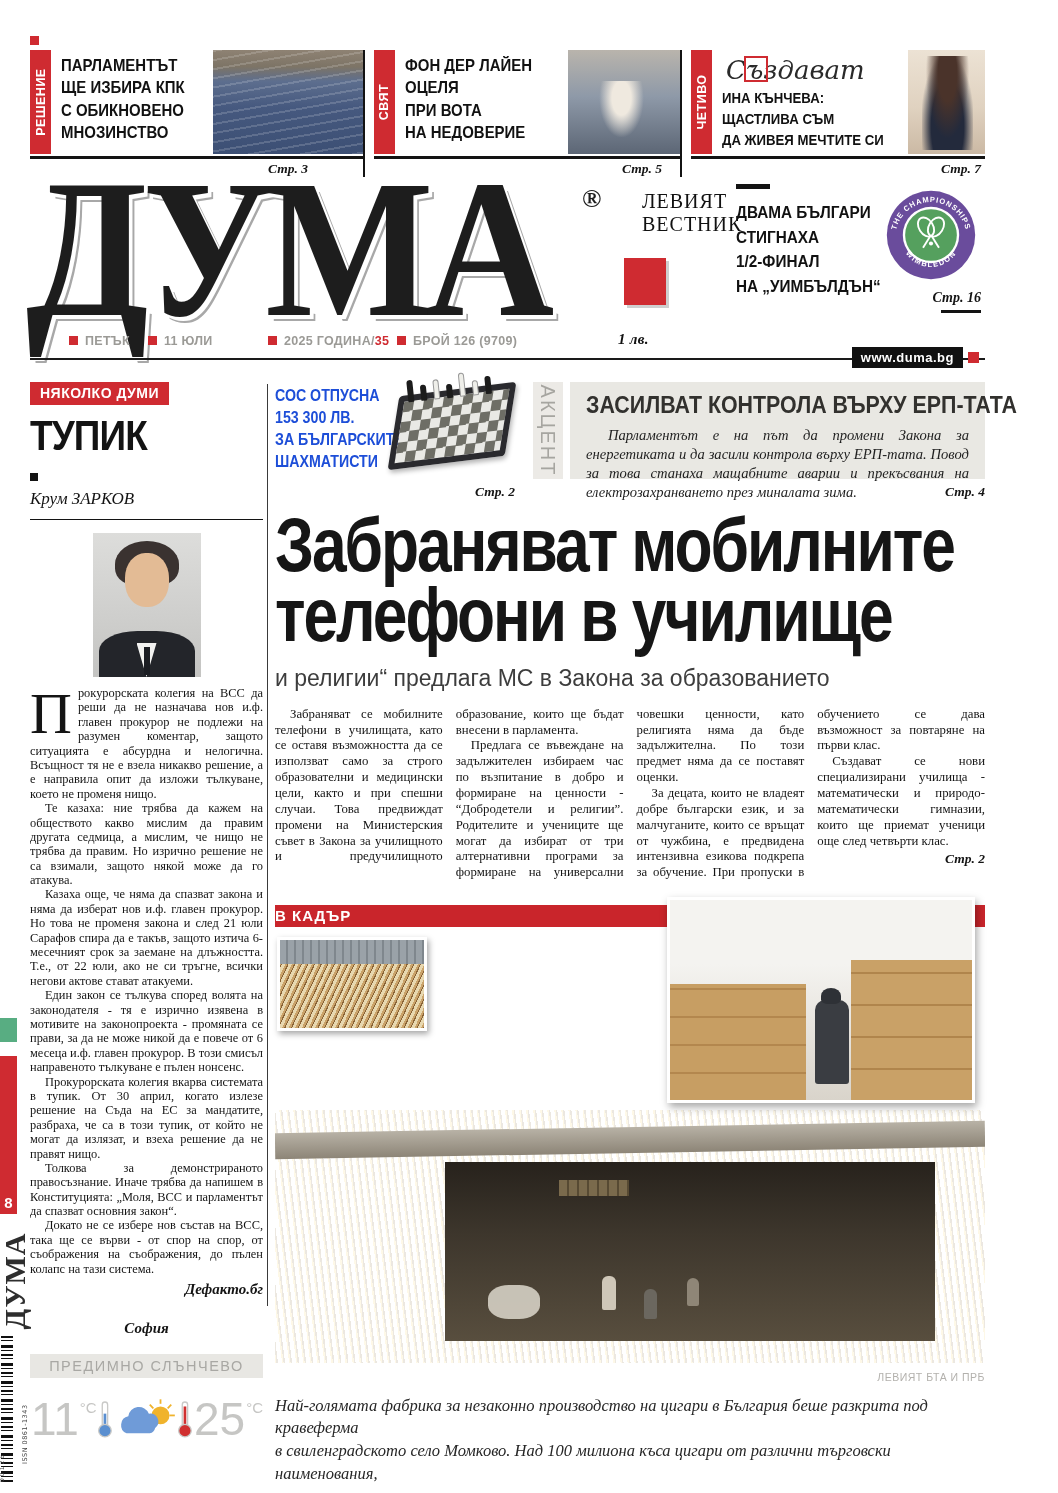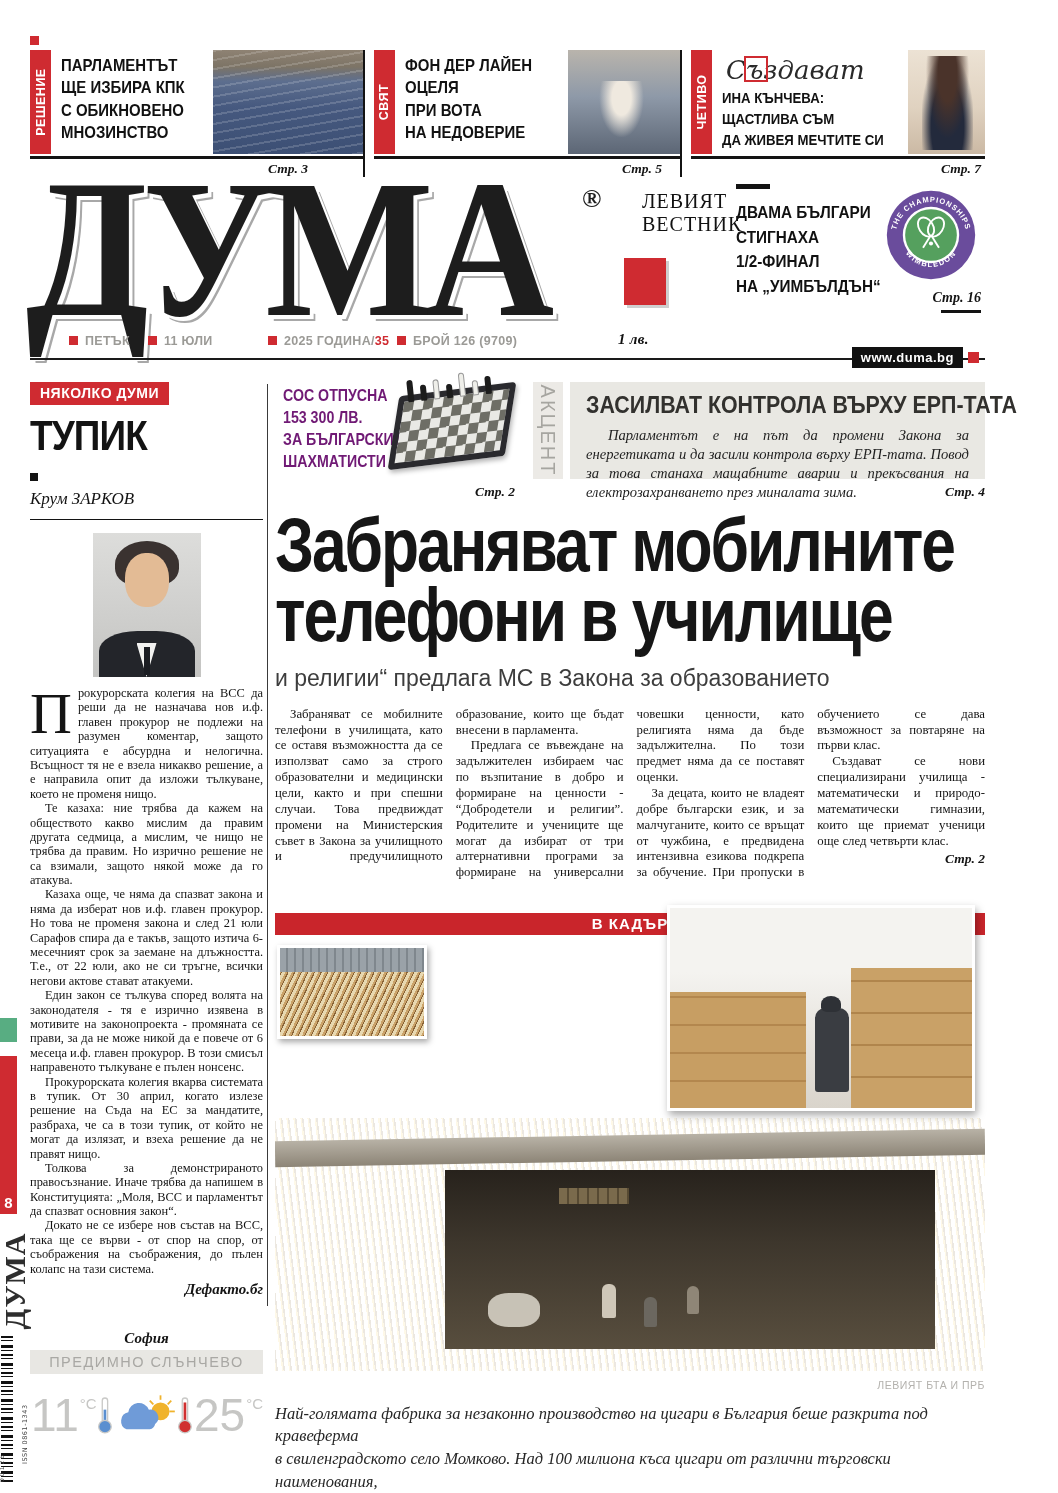--- a/index.html
+++ b/index.html
@@ -86,30 +86,30 @@
   .portrait .hair { position:absolute; left:22px; top:8px; width:64px; height:46px; background:#3a3230; border-radius:50% 50% 40% 40%; }
   .portrait .face { position:absolute; left:32px; top:20px; width:44px; height:54px; background:#e3bb95; border-radius:46%; }
   .portrait .suit { position:absolute; left:6px; bottom:-4px; width:96px; height:50px; background:#23252a; border-radius:40% 40% 0 0; }
   .portrait .shirt { position:absolute; left:44px; bottom:0; width:20px; height:34px; background:#f2f2f0; clip-path:polygon(0 0,100% 0,50% 100%); }
   .portrait .tie { position:absolute; left:51px; bottom:2px; width:6px; height:28px; background:#1b1d22; }
   .op-text { margin-top:9px; font:12.4px/1.16 "Liberation Serif",serif; text-align:justify; }
   .op-text p { margin:0; text-indent:15px; }
   .op-text p.first { text-indent:0; }
   .dropcap { float:left; font:58px/0.78 "Liberation Serif",serif; padding:5px 6px 0 0; }
   .op-sig { margin-top:5px; text-align:right; font:italic bold 15px "Liberation Serif",serif; }
-  .w-city { margin-top:32px; text-align:center; font:italic bold 15px "Liberation Serif",serif; }
-  .w-cond { margin-top:3px; background:#e8e7e3; color:#a9a8a4; text-align:center; font:14.5px "Liberation Sans",sans-serif; letter-spacing:1.5px; padding:4px 8px; }
+  .w-city { margin-top:22px; text-align:center; font:italic bold 15px "Liberation Serif",serif; }
+  .w-cond { margin-top:17px; background:#e8e7e3; color:#a9a8a4; text-align:center; font:14.5px "Liberation Sans",sans-serif; letter-spacing:1.5px; padding:4px 8px; }
   .w-row { margin-top:14px; display:flex; align-items:center; justify-content:space-between; padding:0 1px; }
   .w-temp { font:46px "Liberation Sans",sans-serif; color:#c6c6c4; white-space:nowrap; }
   .w-unit { font-size:15px; position:relative; top:-22px; left:1px; }
 
   
   .rightcol { position:absolute; left:245px; top:0; width:710px; }
   .toprow { position:relative; height:124px; }
-  .chess-head { position:absolute; left:8px; top:2px; font:bold 16.5px/1.34 "Liberation Sans",sans-serif; color:#701a75; }
+  .chess-head { position:absolute; left:0; top:2px; font:bold 16.5px/1.34 "Liberation Sans",sans-serif; color:#1d4ed8; }
   .chess-head .ln { transform:scaleX(.86); transform-origin:left; white-space:nowrap; }
   .chess-photo { position:absolute; left:104px; top:-6px; width:148px; height:102px; }
   .board { position:absolute; left:14px; top:14px; width:118px; height:72px; background:repeating-conic-gradient(#e9e9e5 0% 25%,#6e6e66 0% 50%) 0 0/20px 20px; border:6px solid #2a2a2e; border-radius:4px; transform:rotate(-7deg) skewX(-16deg); box-shadow:2px 3px 5px rgba(0,0,0,.3); }
   .pieces { position:absolute; left:28px; top:-2px; display:flex; gap:7px; align-items:flex-end; transform:rotate(-6deg); }
   .pieces i { display:block; width:6px; border-radius:3px 3px 1px 1px; }
   .pc-b { background:#1c1c1c; } .pc-w { background:#efefea; border:1px solid #999; }
   .ref2 { position:absolute; left:150px; top:102px; width:90px; text-align:right; font:italic bold 13.5px "Liberation Serif",serif; }
   .ak-label { position:absolute; left:258px; top:0; width:30px; height:97px; background:#eceae6; display:flex; align-items:center; justify-content:center; }
   .ak-label span { transform:rotate(90deg); font:20px "Liberation Sans",sans-serif; color:#a6a5a0; letter-spacing:2px; white-space:nowrap; }
   .ak-box { position:absolute; left:295px; top:0; width:415px; height:97px; background:#e9e8e3; padding:10px 16px 0; }
@@ -117,21 +117,21 @@
   .ak-text { margin-top:7px; font:italic 14.6px/1.3 "Liberation Serif",serif; text-align:justify; text-indent:22px; color:#1f1f1f; }
   .ref4 { position:absolute; right:0; top:102px; font:italic bold 13.5px "Liberation Serif",serif; }
 
   .headline { margin-top:4px; transform:scaleX(.82); transform-origin:left; white-space:nowrap; }
   .headline .hl { font:bold 76px/0.92 "Liberation Sans",sans-serif; letter-spacing:-2.5px; color:#161616; }
   .subhead { margin-top:14px; font:23px/1.3 "Liberation Sans",sans-serif; color:#3d3d3d; }
   .subhead .ln { white-space:nowrap; }
   .cols { margin-top:13px; height:186px; column-count:4; column-gap:13px; column-fill:auto; font:12.8px/1.24 "Liberation Serif",serif; text-align:justify; overflow:hidden; }
   .cols p { margin:0; text-indent:15px; }
   .cols .pref { text-align:right; font-style:italic; font-weight:bold; font-size:13.5px; margin-top:2px; }
-  .vkadar { margin-top:20px; background:#c9252b; color:#fff; text-align:center; font:bold 15px/22px "Liberation Sans",sans-serif; letter-spacing:1px; height:22px; position:relative; z-index:1; }
+  .vkadar { margin-top:12px; background:#c9252b; color:#fff; text-align:left; font:bold 15px/22px "Liberation Sans",sans-serif; letter-spacing:1px; height:22px; position:relative; z-index:1; }
 
   .collage { position:relative; height:436px; }
   .ph-main { position:absolute; inset:0; overflow:hidden;
     background:linear-gradient(180deg,#e0ddd7 0%,#d3d0c9 30%,#beb8ac 42%,#98907f 50%,#a4placeholder 0, #ac9a77 56%,#c0a874 66%,#b89d66 80%,#cab184 100%); }
   .ph-main .beam { position:absolute; left:0; right:0; top:46%; height:26px; background:linear-gradient(#b8b2a6,#8d8577); transform:rotate(-1deg); }
   .ph-main .pit { position:absolute; left:24%; right:7%; top:54%; bottom:5%; background:linear-gradient(180deg,#27221c,#3d362c 40%,#584e3e); }
   .ph-main .straw { position:absolute; inset:42% 0 0 0; background:repeating-linear-gradient(83deg,rgba(250,230,170,.28) 0 1.5px,rgba(120,90,40,.14) 1.5px 3px,transparent 3px 7px); }
   .ph-main .sack { position:absolute; left:30%; bottom:10%; width:52px; height:34px; background:#ddd8cc; border-radius:40%; opacity:.85; }
   .ph-main .fig1 { position:absolute; left:46%; bottom:12%; width:14px; height:34px; background:#cfc7b8; border-radius:6px 6px 2px 2px; }
   .ph-main .fig2 { position:absolute; left:52%; bottom:10%; width:13px; height:30px; background:#6b675f; border-radius:6px 6px 2px 2px; }

